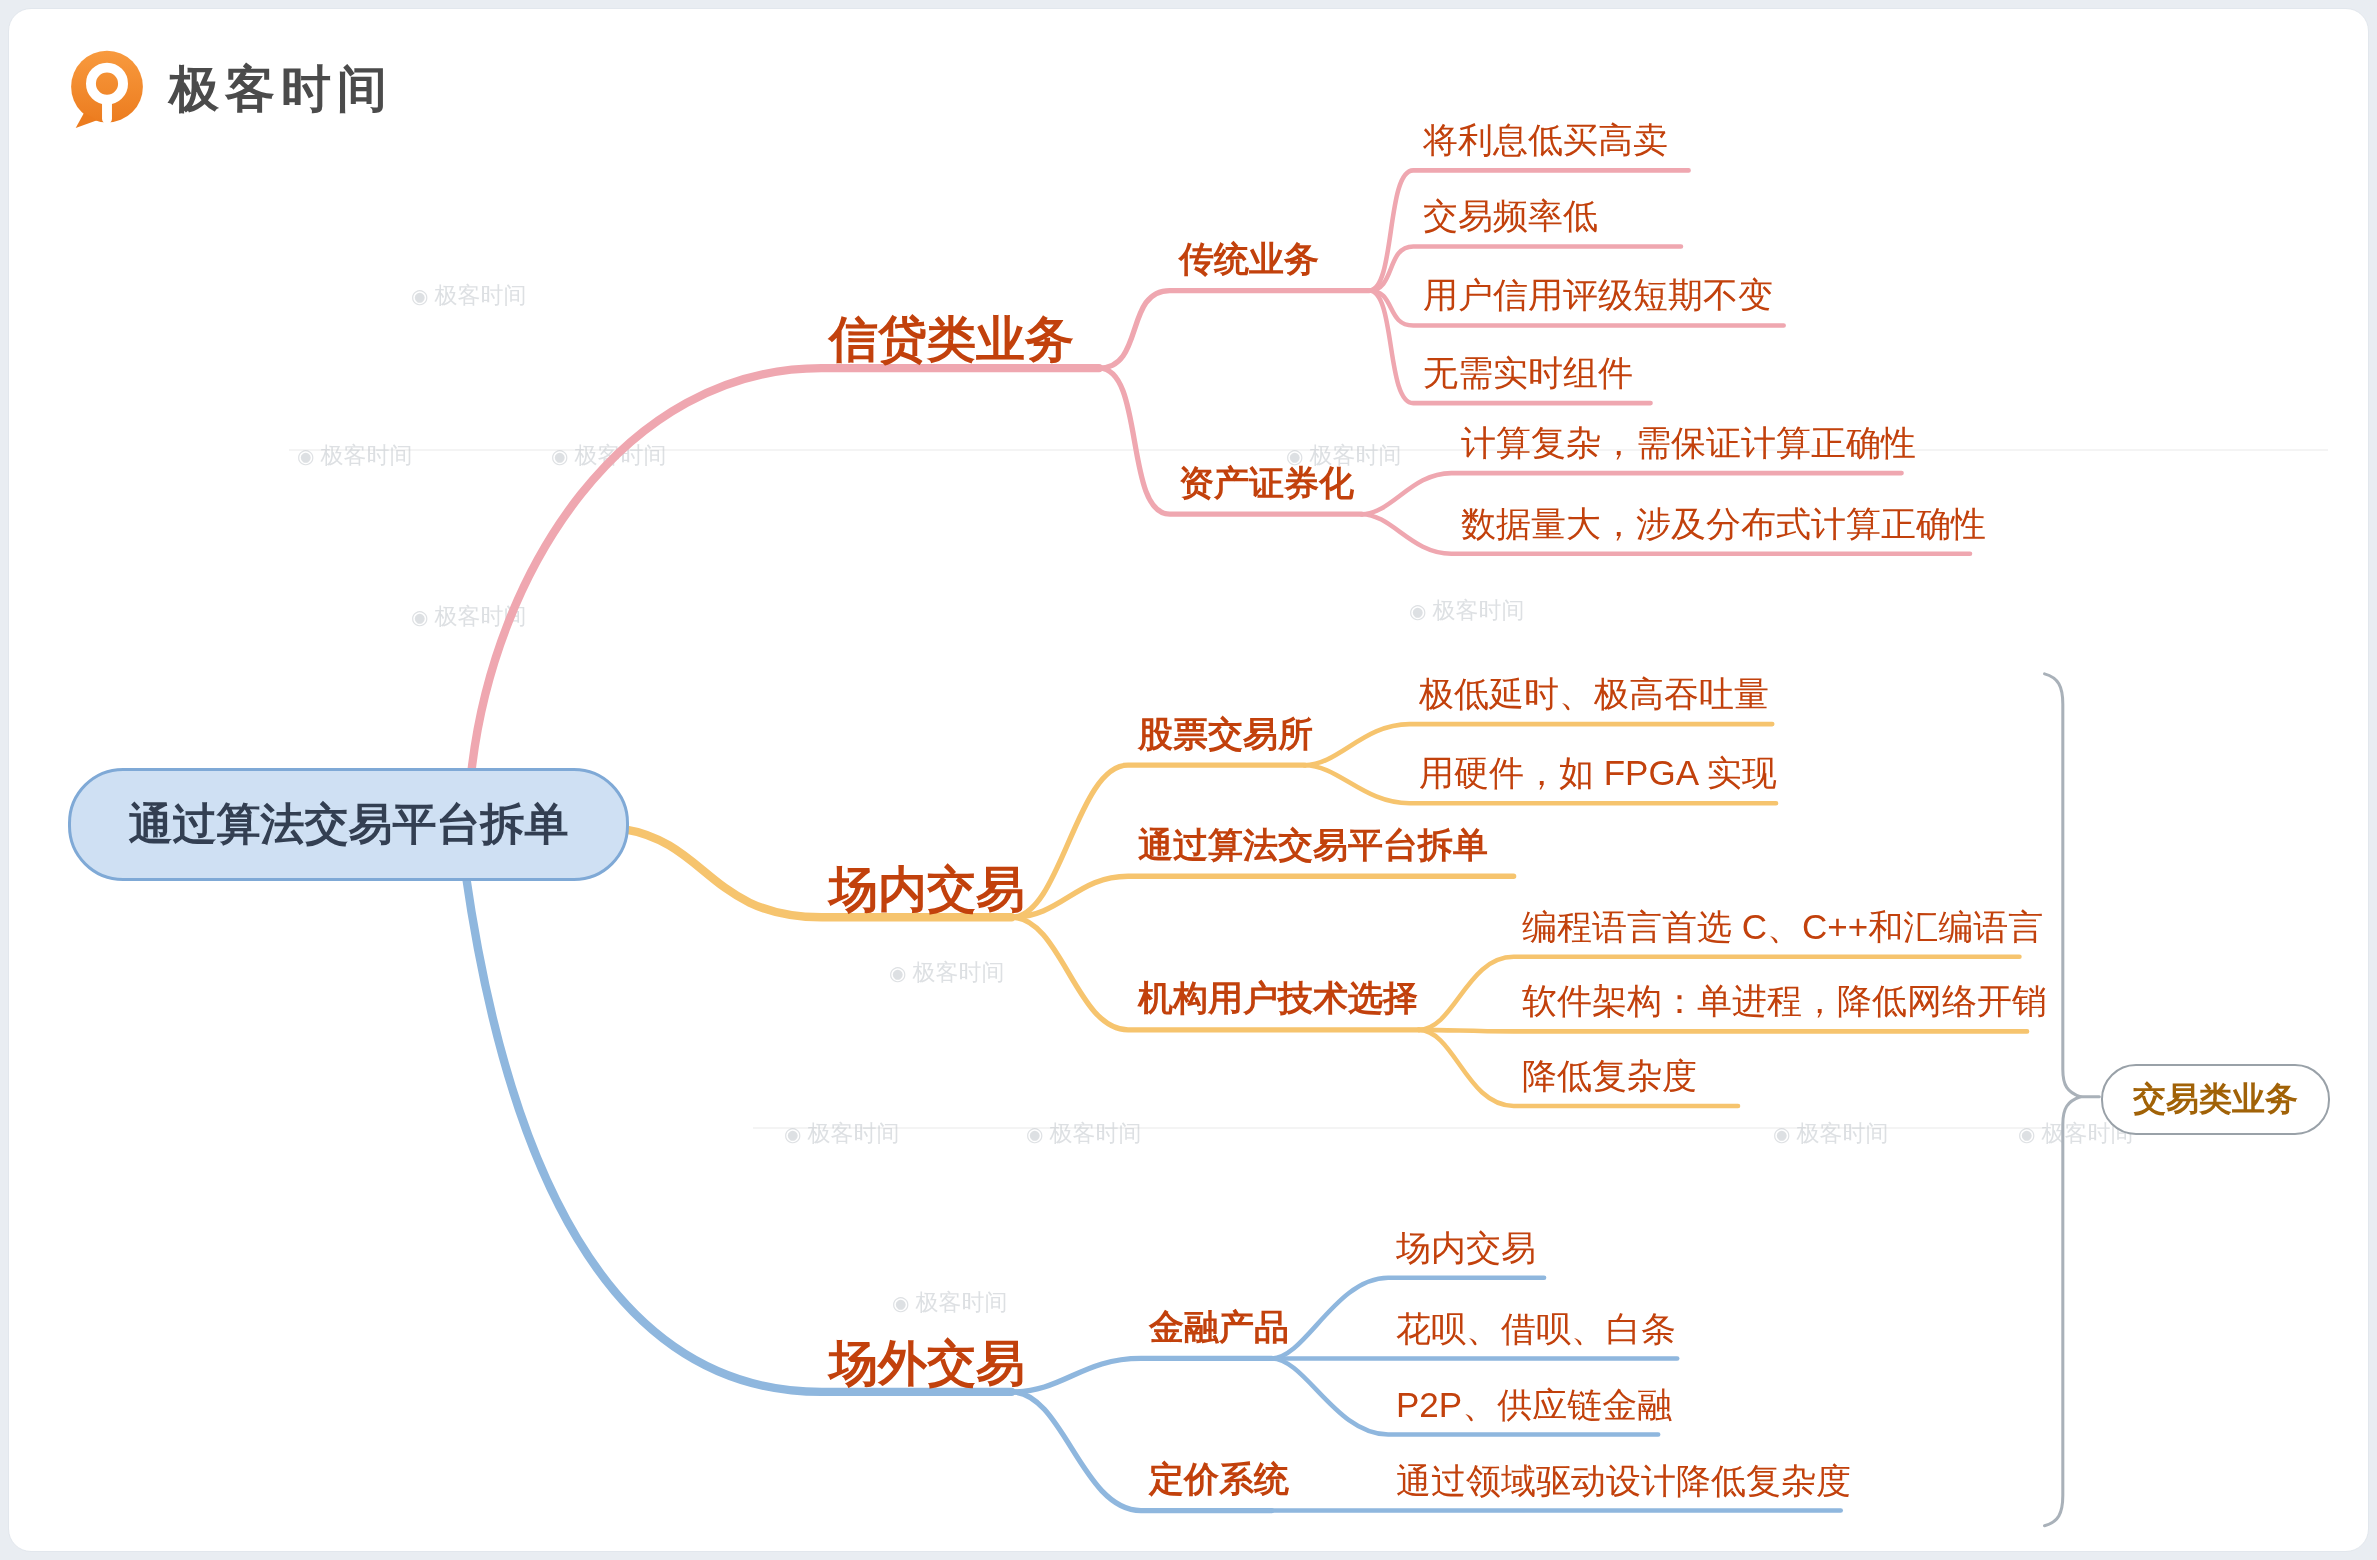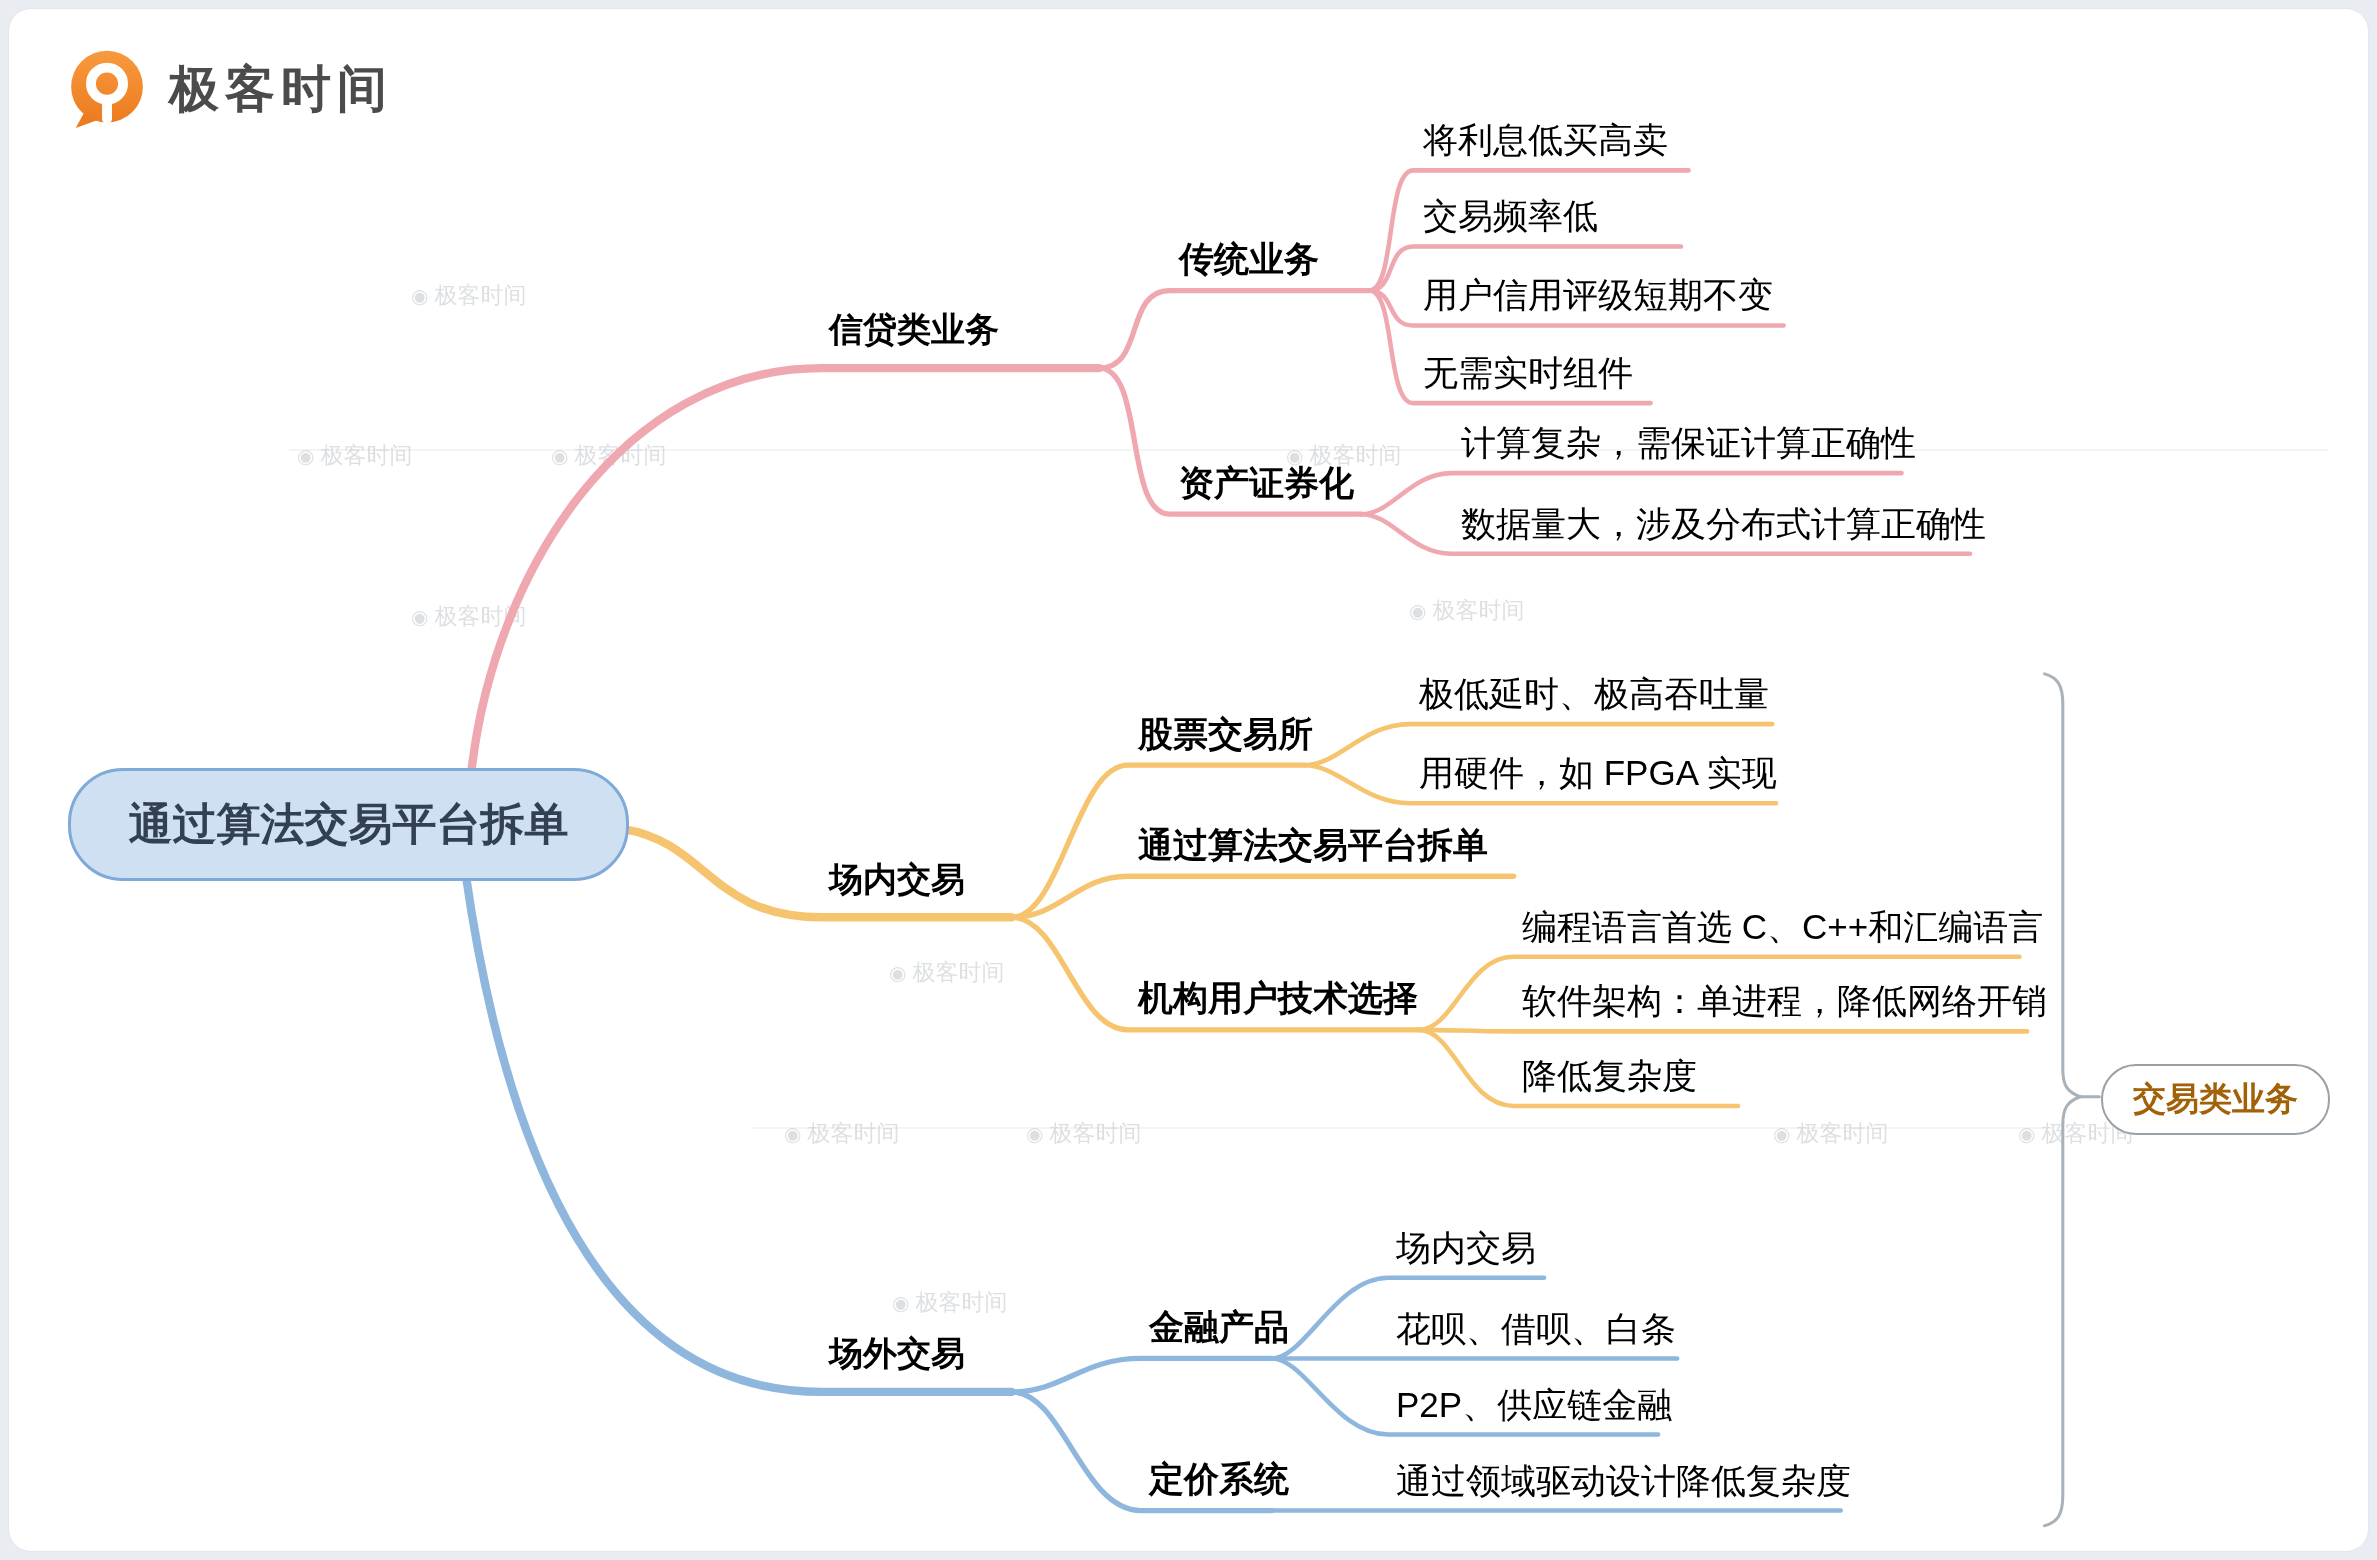--- a/index.html
+++ b/index.html
@@ -7,22 +7,22 @@
   .stage { position:relative; width:2377px; height:1560px; background:#e9edf2; overflow:hidden; }
   .canvas { position:absolute; left:7.6px; top:7.6px; right:7.6px; bottom:7.6px;
             background:#ffffff; border:1.5px solid #e2e7ed; border-radius:23px; }
   .lines { position:absolute; left:0; top:0; }
 
   
   .brand { position:absolute; left:65px; top:47px; display:flex; align-items:center; gap:20px; }
   .brand-name { font-size:50px; font-weight:700; color:#4b4b4b; letter-spacing:6px; }
 
   
-  .node { position:absolute; white-space:nowrap; color:#000000; cursor:default; }
-  .lv1  { font-size:34px; font-weight:700; }
+  .node { position:absolute; white-space:nowrap; color:#c2410c; cursor:default; }
+  .lv1  { font-size:49px; font-weight:700; }
   .lv2  { font-size:35px; font-weight:600; }
   .leaf { font-size:35px; font-weight:500; }
 
   .root-node { position:absolute; left:68px; top:768px; width:555px; height:107px;
                background:#cfe0f3; border:3px solid #7fa9d6; border-radius:55px;
                display:flex; align-items:center; justify-content:center;
                font-size:44px; font-weight:700; color:#333f52; white-space:nowrap; }
 
   .summary-node { position:absolute; left:2101px; top:1064px; width:225px; height:67px;
                   background:#ffffff; border:2.3px solid #99a1a8; border-radius:35px;

